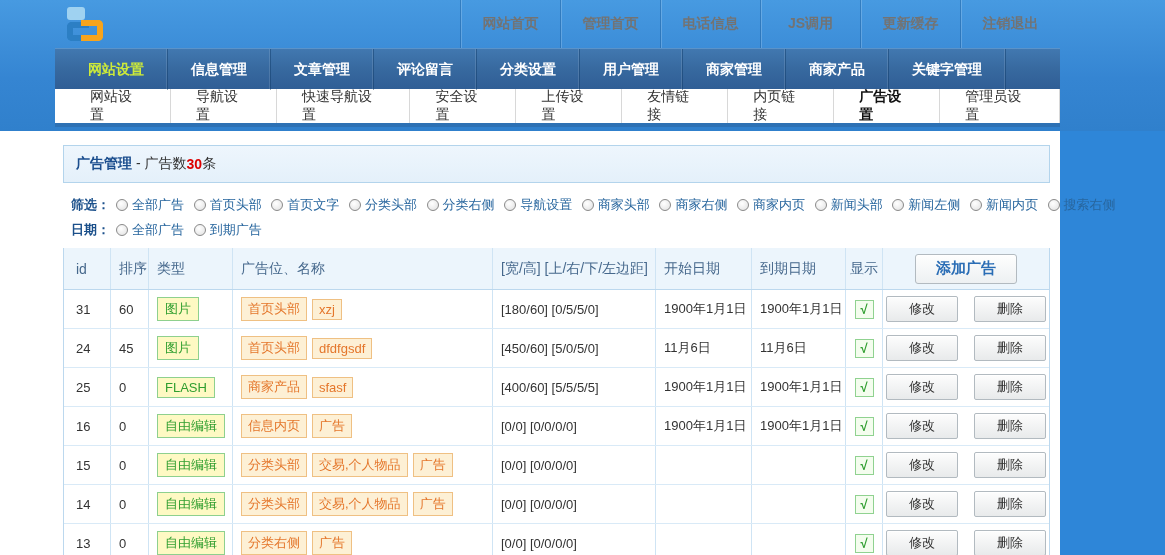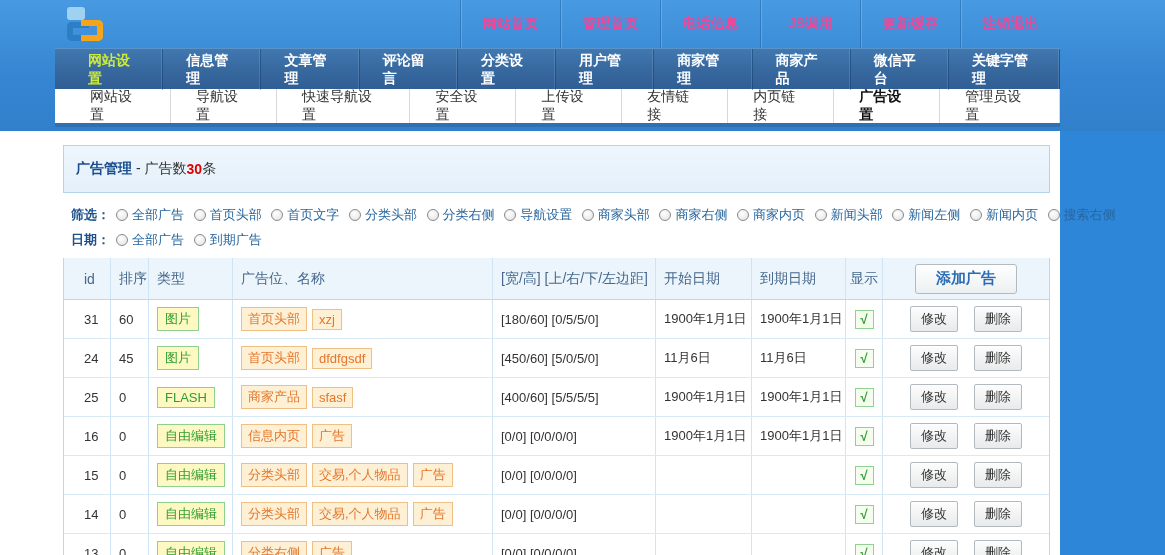--- a/index.html
+++ b/index.html
@@ -23,39 +23,39 @@
   .lg-org  { position:absolute; left:18px; top:16px; width:22px; height:21px; border:6px solid #f7a41d; border-left:none; border-radius:0 5px 5px 0; }
   .brand { margin-left:8px; line-height:1; }
   .brand-line1 { font-size:15px; font-weight:bold; }
   .brand-site  { color:#ff8a1e; text-shadow:0 1px 1px rgba(255,255,255,.8); }
   .brand-panel { color:#fff; font-size:13px; margin-left:6px; }
   .brand-line2 { font-size:21px; font-weight:bold; color:#333; letter-spacing:2px; margin-top:3px;
                  text-shadow:0 1px 2px rgba(255,255,255,.9), 0 0 2px rgba(255,255,255,.8); }
 
   .top-nav { display:flex; margin-left:auto; height:48px; }
   .top-nav-item { width:100px; height:48px; display:flex; align-items:center; justify-content:center;
-                  color:#ec4899; font-size:14px; font-weight:bold; cursor:pointer;
+                  color:#737373; font-size:14px; font-weight:bold; cursor:pointer;
                   border-left:1px solid rgba(15,75,135,.35); box-shadow:inset 1px 0 0 rgba(255,255,255,.18); }
 
   .main-nav { display:flex; height:41px; padding-left:10px;
               background:linear-gradient(180deg,#4178b0 0%,#37699f 50%,#305e95 100%);
               border-top:1px solid #5b93c9; }
   .main-nav-item { padding:0 23px; height:41px; display:flex; align-items:center; justify-content:center;
                    color:#fff; font-size:14px; font-weight:bold; cursor:pointer;
                    border-right:1px solid rgba(13,55,100,.45); box-shadow:inset -1px 0 0 rgba(255,255,255,.12); }
   .main-nav-item.active { color:#cdea3a; }
 
   .sub-nav { display:flex; height:38px; padding-left:10px; background:#fff; border-bottom:4px solid #2d71b4; }
   .sub-nav-item { padding:0 25px; height:34px; display:flex; align-items:center; justify-content:center;
                   color:#333; font-size:14px; cursor:pointer; border-right:1px solid #d8d8d8; }
   .sub-nav-item.active { font-weight:bold; color:#111; }
 
   
   .content { position:absolute; top:145px; left:63px; width:987px; }
-  .content-title { height:48px; background:linear-gradient(180deg,#eef6fd,#e4f0fa);
+  .content-title { height:38px; background:linear-gradient(180deg,#eef6fd,#e4f0fa);
                    border:1px solid #b3d4ec; display:flex; align-items:center; padding-left:12px; font-size:14px; }
   .ct-main { color:#1b4e8e; font-weight:bold; }
   .ct-sub  { color:#333; margin-left:4px; }
   .ct-count{ color:#dd0000; font-weight:bold; }
   .ct-suffix{ color:#333; }
 
   .filters { background:#fff; font-size:13px; }
   .filter-row { display:flex; align-items:center; flex-wrap:nowrap; white-space:nowrap; }
   .filter-row.r1 { padding:13px 0 3px 8px; }
   .filter-row.r2 { padding:4px 0 9px 8px; }
@@ -65,35 +65,35 @@
            background:radial-gradient(circle at 40% 35%, #fff 0%, #e9e9e9 70%, #cfcfcf 100%); margin-right:4px; }
   .f-opt-label { color:#28669e; }
 
   
   .ad-table { border:1px solid #bcd8ee; border-top:none; }
   .t-head { display:flex; height:42px; background:#ecf5fc; border-bottom:1px solid #bcd8ee;
             color:#46688c; font-size:14px; }
   .t-row  { display:flex; height:39px; background:#fff; border-bottom:1px solid #d9eaf7; color:#333; font-size:13px; }
   .cell { display:flex; align-items:center; border-right:1px solid #cfe4f4; overflow:hidden; }
   .cell:last-child { border-right:none; }
-  .c-id    { width:47px;  padding-left:20px; }
+  .c-id    { width:47px;  padding-left:12px; }
   .c-order { width:38px;  padding-left:8px; }
   .c-type  { width:84px;  padding-left:8px; }
   .c-name  { width:260px; padding-left:8px; gap:5px; }
   .c-size  { width:163px; padding-left:8px;text-align:center; }
   .c-start { width:96px;  padding-left:8px; }
   .c-end   { width:94px;  padding-left:8px; }
   .c-show  { width:37px;  justify-content:center; padding-left:0;text-align:center; }
   .c-act   { flex:1; justify-content:center; gap:16px; }
 
   .badge-green  { color:#2f9e2f; border:1px solid #8ed08e; background:#fef9c3; padding:2px 7px; font-size:13px; }
   .badge-orange { color:#e4762b; border:1px solid #efc083; background:#fdf0d5; padding:2px 6px; font-size:13px; flex:none; }
   .check { width:19px; height:19px; border:1px solid #90d290; background:#f4fdee; color:#2f9e2f;
            display:flex; align-items:center; justify-content:center; font-size:13px; font-weight:bold; cursor:pointer; }
-  .btn { width:48px; height:26px; border:1px solid #b2bac0; border-radius:2px; color:#333; font-size:13px;
+  .btn { width:72px; height:26px; border:1px solid #b2bac0; border-radius:2px; color:#333; font-size:13px;
          background:linear-gradient(180deg,#fdfdfd,#e8eaeb); box-shadow:inset 0 1px 0 #fff; cursor:pointer;
          font-family:inherit; }
   .btn-add { width:102px; height:30px; border:1px solid #b2bac0; border-radius:3px; color:#2a6db5;
              font-size:15px; font-weight:bold; background:linear-gradient(180deg,#fefefe,#edf0f2);
              box-shadow:inset 0 1px 0 #fff; cursor:pointer; font-family:inherit; }
 </style>
 </head>
 <body>
 
 <div class="page">
@@ -135,21 +135,20 @@
         <div class="main-nav-item">评论留言</div>
 
         <div class="main-nav-item">分类设置</div>
 
         <div class="main-nav-item">用户管理</div>
 
         <div class="main-nav-item">商家管理</div>
 
         <div class="main-nav-item">商家产品</div>
 
-        <div class="main-nav-item">微信平台</div>
 
         <div class="main-nav-item">关键字管理</div>
       </div>
 
     <div class="sub-nav">
 
         <div class="sub-nav-item">网站设置</div>
 
         <div class="sub-nav-item">导航设置</div>
 

